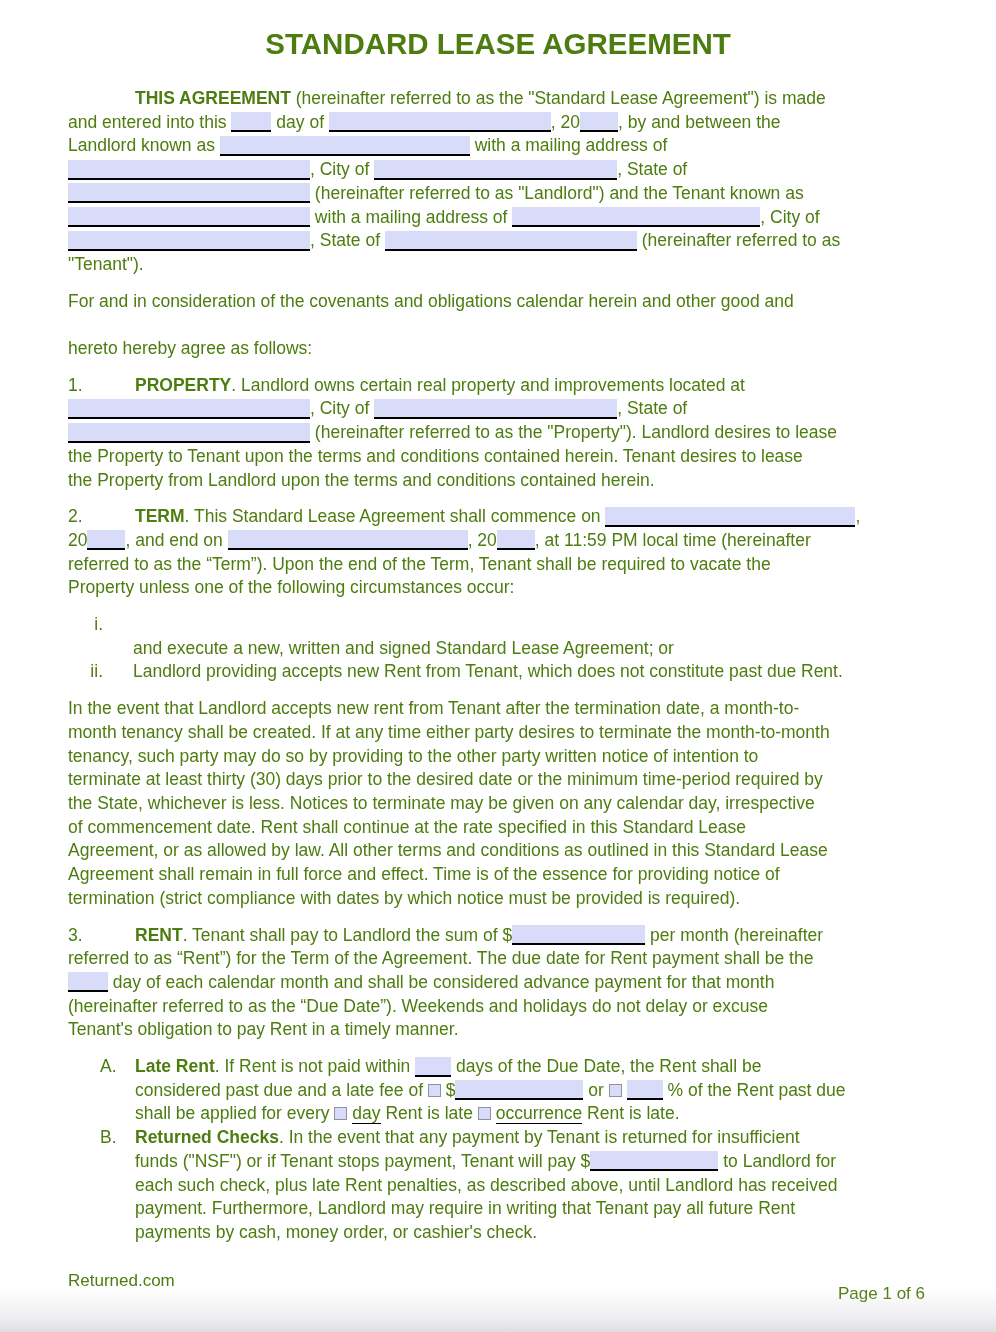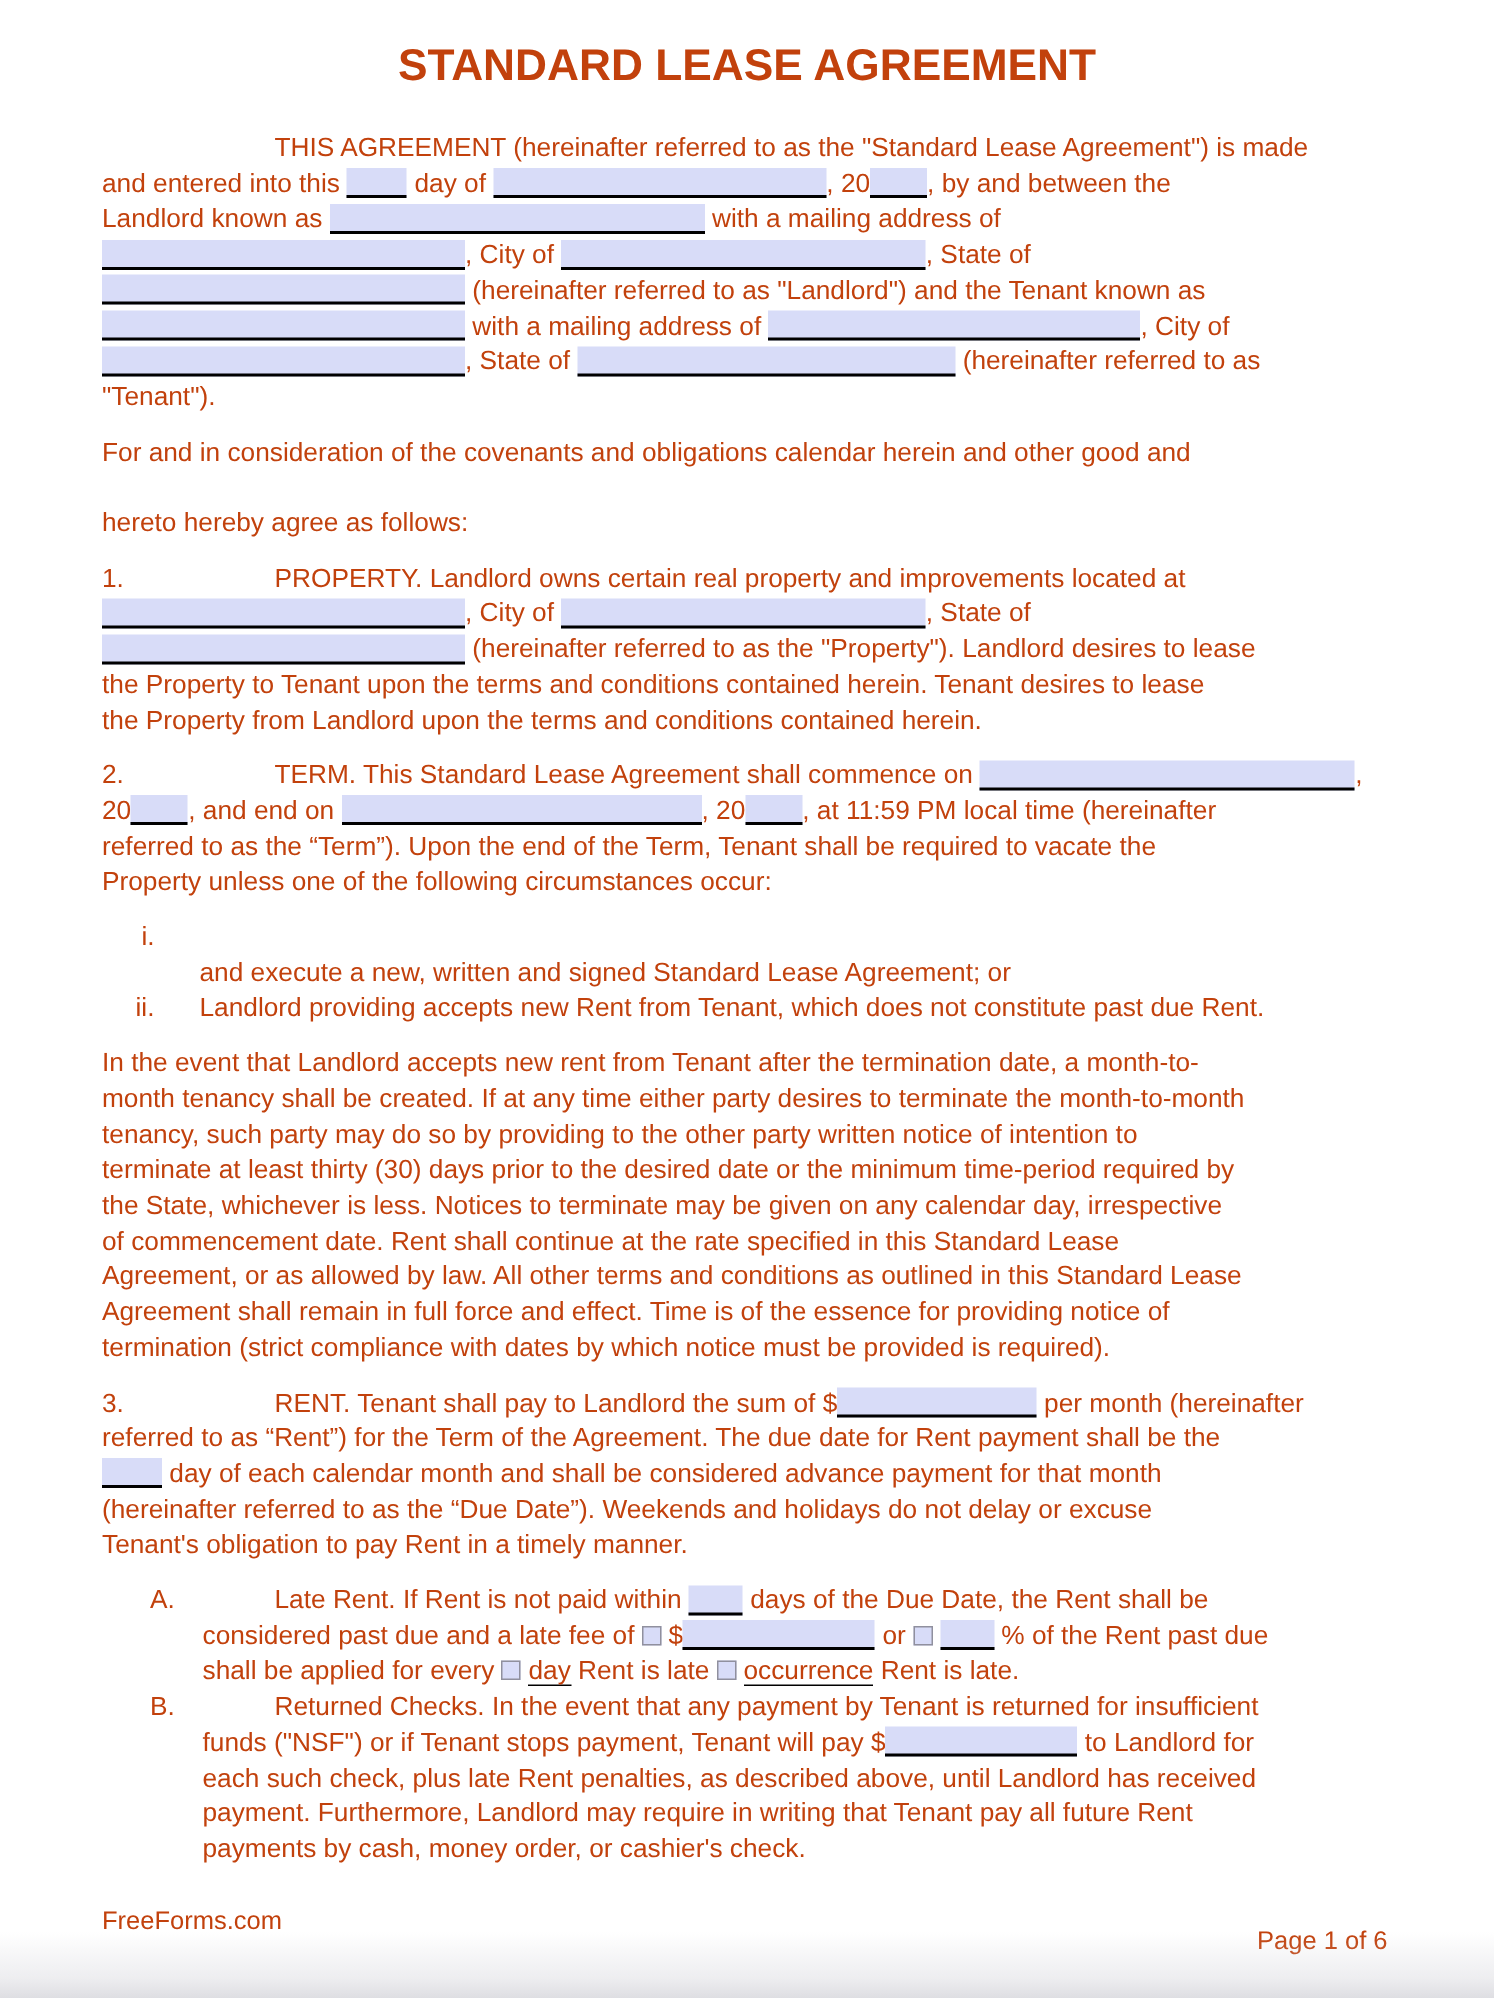--- a/index.html
+++ b/index.html
@@ -4,37 +4,37 @@
 <style>
   html,body { margin:0; padding:0; background:#ffffff; }
   .page {
     position:relative;
     width:996px; height:1332px;
     background:#ffffff;
     overflow:hidden;
     font-family:"Liberation Sans","DejaVu Sans",sans-serif;
     font-size:17.5px;
     line-height:23.7px;
-    color:#c2410c;
+    color:#4d7c0f;
   }
   .doc { position:absolute; left:68px; top:0; width:860px; }
   .title {
     margin:27px 0 26px 0;
     font-size:29.5px; line-height:34px;
     font-weight:bold; text-align:center;
     white-space:nowrap;
   }
   .block { position:relative; margin:13px 0 0 0; white-space:nowrap; }
   .doc > .title + .block { margin-top:0; }
   .block.tight { margin-top:0; }
   .block.roman { padding-left:65px; }
   .block.roman > .marker { position:absolute; left:0; top:0; width:35px; text-align:right; }
   .block.letter { padding-left:67px; }
   .block.letter > .marker { position:absolute; left:32px; top:0; }
-  .b { font-weight:normal;margin-left:48px; }
+  .b { font-weight:bold; }
   .u { border-bottom:1.6px solid #000; }
   .tab, .ind { display:inline-block; width:67px; }
   .blank {
     display:inline-block;
     height:20px;
     background:var(--blank-fill,#d8dcf8);
     border-bottom:2px solid #000;
     box-sizing:border-box;
     vertical-align:-4.5px;
   }
@@ -64,16 +64,16 @@
       <div class="block p"><span class="t">For and in consideration of the covenants and obligations calendar herein and other good and</span><br><br><span class="t">hereto hereby agree as follows:</span></div>
       <div class="block p"><span class="tab">1.</span><span class="b">PROPERTY</span><span class="t">. Landlord owns certain real property and improvements located at</span><br><span class="blank" style="width: 242px;"></span><span class="t">, City of </span><span class="blank" style="width: 243px;"></span><span class="t">, State of</span><br><span class="blank" style="width: 242px;"></span><span class="t"> (hereinafter referred to as the "Property"). Landlord desires to lease</span><br><span class="t">the Property to Tenant upon the terms and conditions contained herein. Tenant desires to lease</span><br><span class="t">the Property from Landlord upon the terms and conditions contained herein.</span></div>
       <div class="block p"><span class="tab">2.</span><span class="b">TERM</span><span class="t">. This Standard Lease Agreement shall commence on </span><span class="blank" style="width: 250px;"></span><span class="t">,</span><br><span class="t">20</span><span class="blank" style="width: 38px;"></span><span class="t">, and end on </span><span class="blank" style="width: 240px;"></span><span class="t">, 20</span><span class="blank" style="width: 38px;"></span><span class="t">, at 11:59 PM local time (hereinafter</span><br><span class="t">referred to as the “Term”). Upon the end of the Term, Tenant shall be required to vacate the</span><br><span class="t">Property unless one of the following circumstances occur:</span></div>
       <div class="block roman"><span class="marker">i.</span><br><span class="t">and execute a new, written and signed Standard Lease Agreement; or</span></div>
       <div class="block roman tight"><span class="marker">ii.</span><span class="t">Landlord providing accepts new Rent from Tenant, which does not constitute past due Rent.</span></div>
       <div class="block p"><span class="t">In the event that Landlord accepts new rent from Tenant after the termination date, a month-to-</span><br><span class="t">month tenancy shall be created. If at any time either party desires to terminate the month-to-month</span><br><span class="t">tenancy, such party may do so by providing to the other party written notice of intention to</span><br><span class="t">terminate at least thirty (30) days prior to the desired date or the minimum time-period required by</span><br><span class="t">the State, whichever is less. Notices to terminate may be given on any calendar day, irrespective</span><br><span class="t">of commencement date. Rent shall continue at the rate specified in this Standard Lease</span><br><span class="t">Agreement, or as allowed by law. All other terms and conditions as outlined in this Standard Lease</span><br><span class="t">Agreement shall remain in full force and effect. Time is of the essence for providing notice of</span><br><span class="t">termination (strict compliance with dates by which notice must be provided is required).</span></div>
       <div class="block p"><span class="tab">3.</span><span class="b">RENT</span><span class="t">. Tenant shall pay to Landlord the sum of $</span><span class="blank" style="width: 133px;"></span><span class="t"> per month (hereinafter</span><br><span class="t">referred to as “Rent”) for the Term of the Agreement. The due date for Rent payment shall be the</span><br><span class="blank" style="width: 40px;"></span><span class="t"> day of each calendar month and shall be considered advance payment for that month</span><br><span class="t">(hereinafter referred to as the “Due Date”). Weekends and holidays do not delay or excuse</span><br><span class="t">Tenant's obligation to pay Rent in a timely manner.</span></div>
       <div class="block letter"><span class="marker">A.</span><span class="b">Late Rent</span><span class="t">. If Rent is not paid within </span><span class="blank" style="width: 36px;"></span><span class="t"> days of the Due Date, the Rent shall be</span><br><span class="t">considered past due and a late fee of </span><span class="checkbox"></span><span class="t"> $</span><span class="blank" style="width: 128px;"></span><span class="t"> or </span><span class="checkbox"></span><span class="t"> </span><span class="blank" style="width: 36px;"></span><span class="t"> % of the Rent past due</span><br><span class="t">shall be applied for every </span><span class="checkbox"></span><span class="t"> </span><span class="u">day</span><span class="t"> Rent is late </span><span class="checkbox"></span><span class="t"> </span><span class="u">occurrence</span><span class="t"> Rent is late.</span></div>
       <div class="block letter tight"><span class="marker">B.</span><span class="b">Returned Checks</span><span class="t">. In the event that any payment by Tenant is returned for insufficient</span><br><span class="t">funds ("NSF") or if Tenant stops payment, Tenant will pay $</span><span class="blank" style="width: 128px;"></span><span class="t"> to Landlord for</span><br><span class="t">each such check, plus late Rent penalties, as described above, until Landlord has received</span><br><span class="t">payment. Furthermore, Landlord may require in writing that Tenant pay all future Rent</span><br><span class="t">payments by cash, money order, or cashier's check.</span></div>
     </div>
-  <div class="footer-left">FreeForms.com</div>
+  <div class="footer-left">Returned.com</div>
   <div class="footer-right">Page 1 of 6</div>
   <div class="bottom-fade"></div>
 </div>
 
 </body></html>

